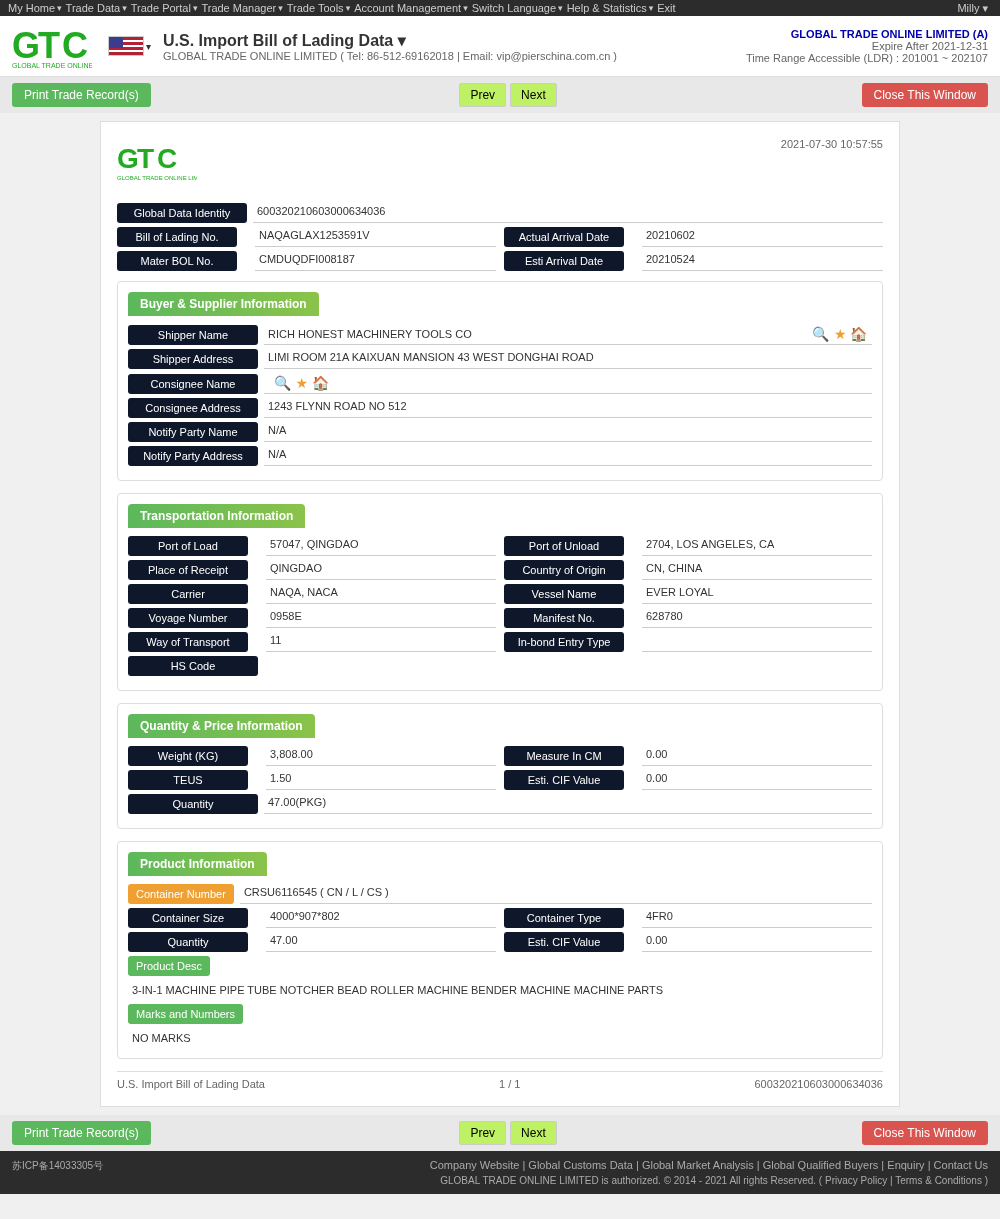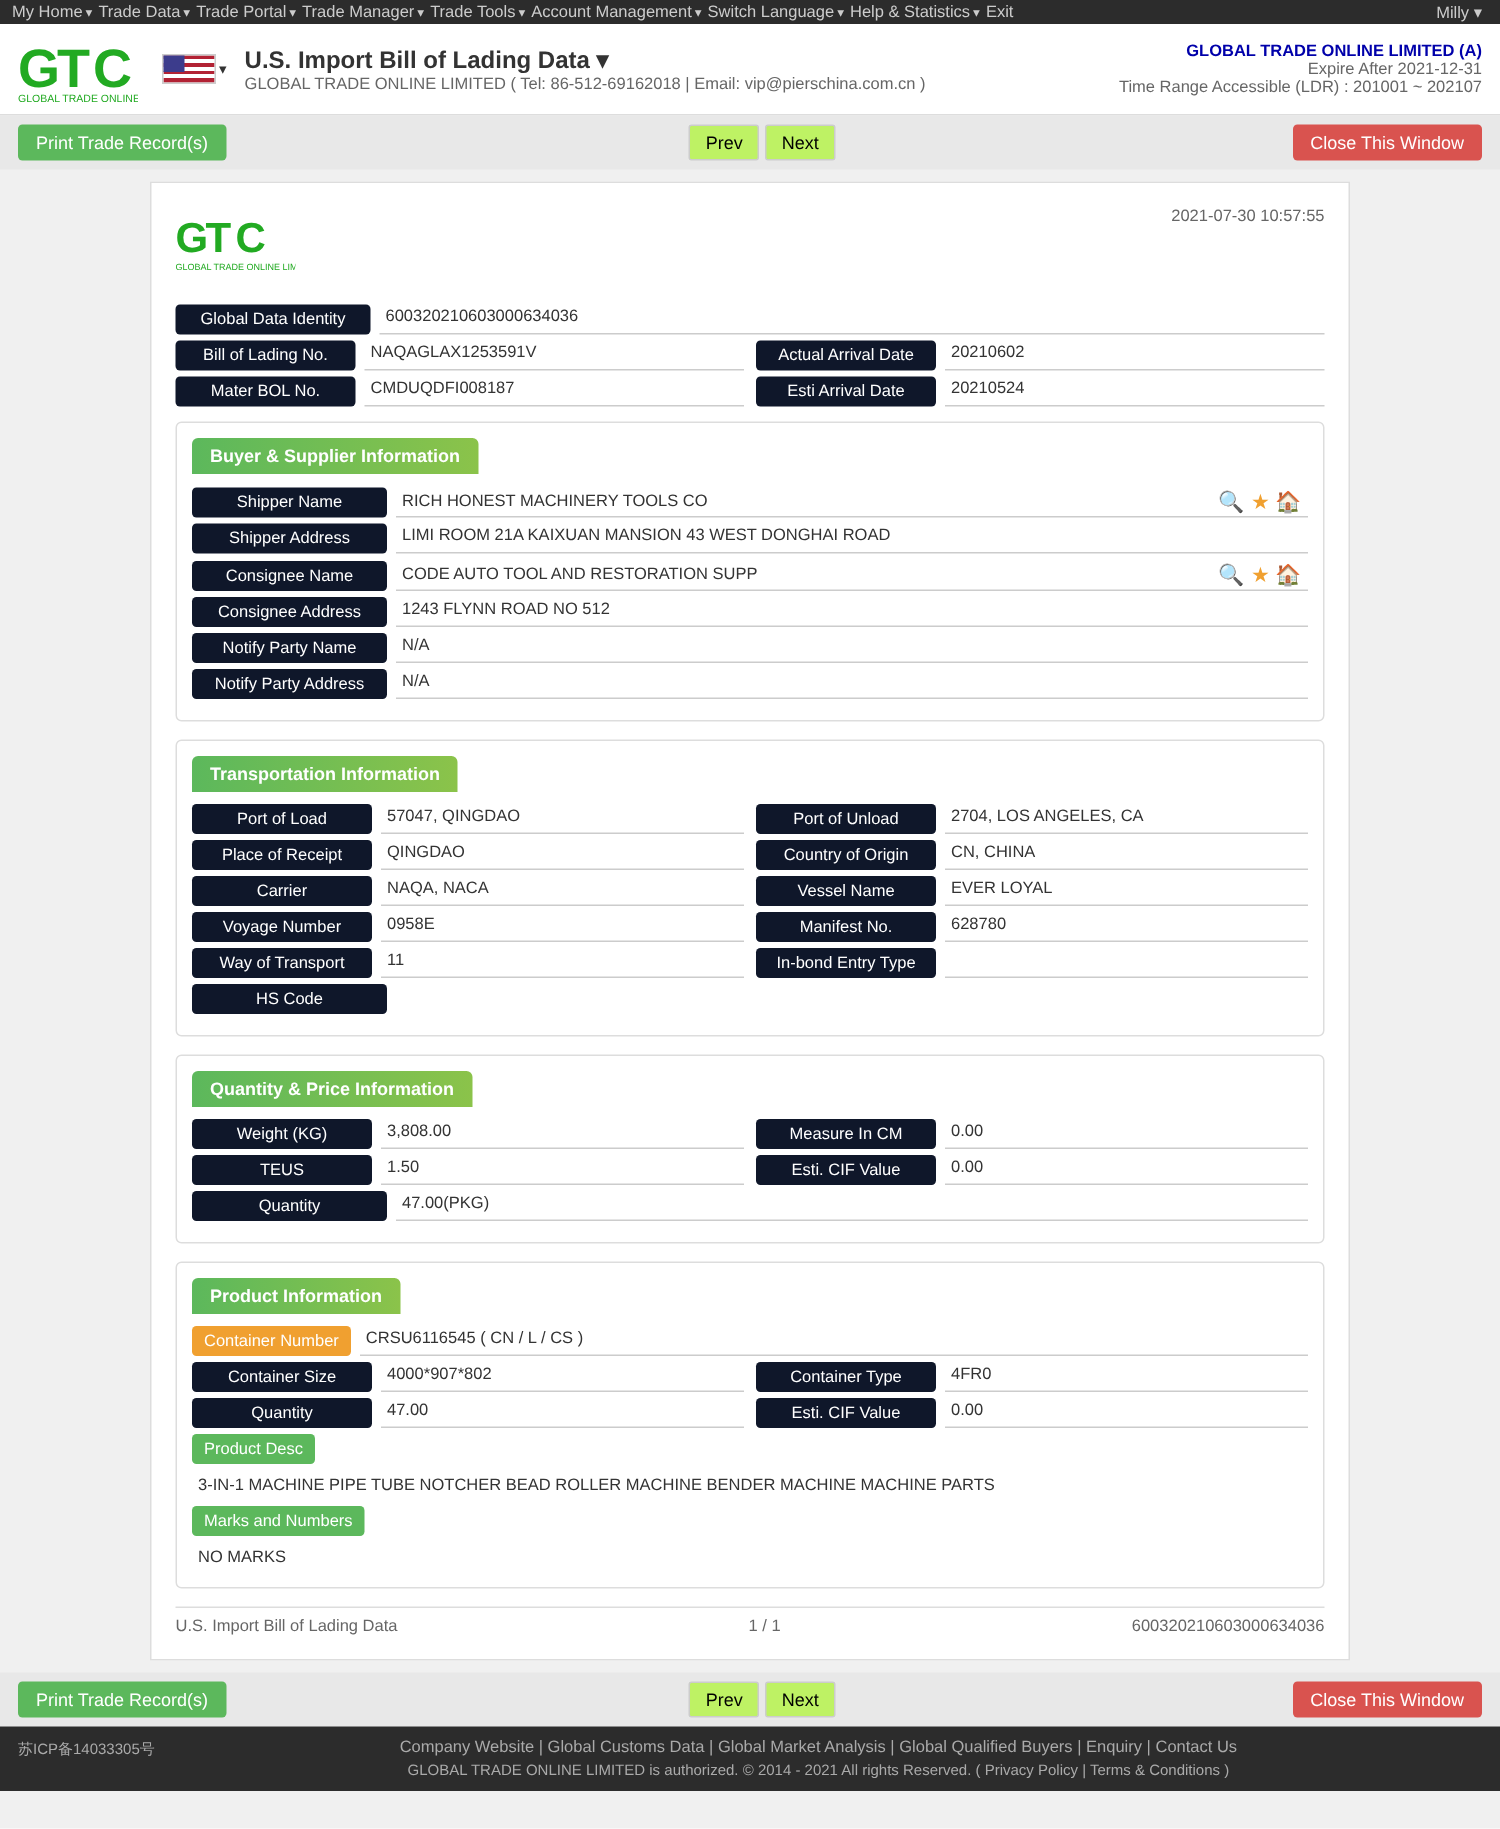--- a/index.html
+++ b/index.html
@@ -150,21 +150,21 @@
       display: flex;
       align-items: center;
       border-bottom: 1px solid #ccc;
       padding: 2px 4px;
       font-size: 11px;
     }
     .field-value-icons .val { flex: 1; }
 
     
     .two-col { display: flex; gap: 8px; margin-bottom: 4px; }
-    .two-col .col { flex: 1; display: flex; align-items: center; }
+    .two-col .col { flex: 1; display: flex; align-items: center; gap: 12px; }
     .two-col .col .field-label { min-width: 120px; }
     .two-col .col .field-value { flex: 1; }
 
     
     .label-orange {
       background: #f0a030;
       color: white;
       padding: 4px 8px;
       border-radius: 3px;
       font-size: 11px;
@@ -369,21 +369,20 @@
     
     <div class="field-row">
       <div class="field-label">Shipper Address</div>
       <div class="field-value">LIMI ROOM 21A KAIXUAN MANSION 43 WEST DONGHAI ROAD</div>
     </div>
 
     
     <div class="field-row">
       <div class="field-label">Consignee Name</div>
       <div class="field-value-icons">
-        <span class="val">CODE AUTO TOOL AND RESTORATION SUPP</span>
         <div class="icon-group">
           <span class="icon-search">🔍</span>
           <span class="icon-star">★</span>
           <span class="icon-home">🏠</span>
         </div>
       </div>
     </div>
 
     
     <div class="field-row">
@@ -565,21 +564,21 @@
   <div class="spacer"></div>
   <button class="btn-nav">Prev</button>
   <button class="btn-nav">Next</button>
   <div class="spacer"></div>
   <button class="btn-close">Close This Window</button>
 </div>
 
 <div class="site-footer">
   <div style="display:flex; justify-content:space-between; align-items:flex-start;">
     <span class="icp">苏ICP备14033305号</span>
-    <div style="flex:1; text-align:center;">
+    <div style="flex:1; text-align:right;">
       <div class="links">
         <a>Company Website</a> |
         <a>Global Customs Data</a> |
         <a>Global Market Analysis</a> |
         <a>Global Qualified Buyers</a> |
         <a>Enquiry</a> |
         <a>Contact Us</a>
       </div>
       <div class="copyright">GLOBAL TRADE ONLINE LIMITED is authorized. © 2014 - 2021 All rights Reserved.  ( Privacy Policy | Terms &amp; Conditions )</div>
     </div>

